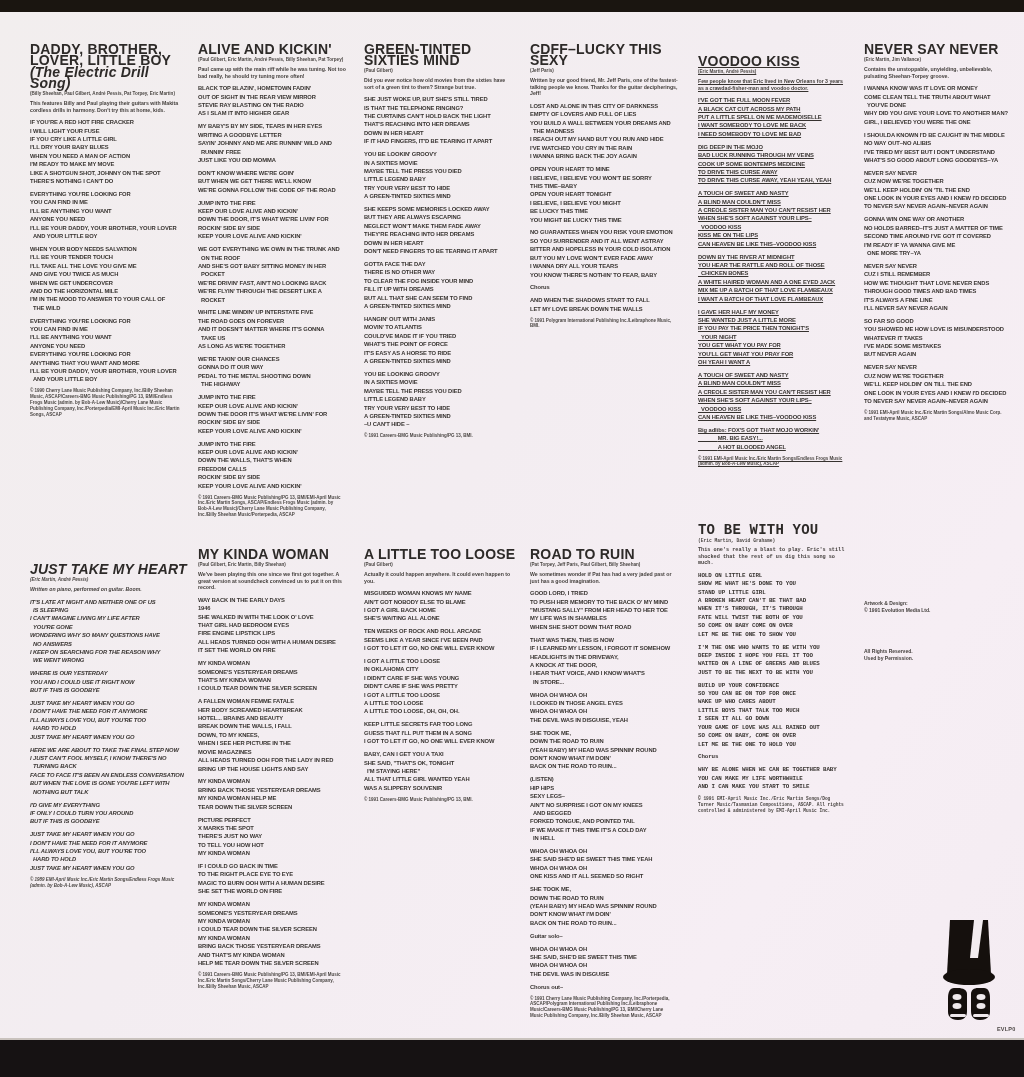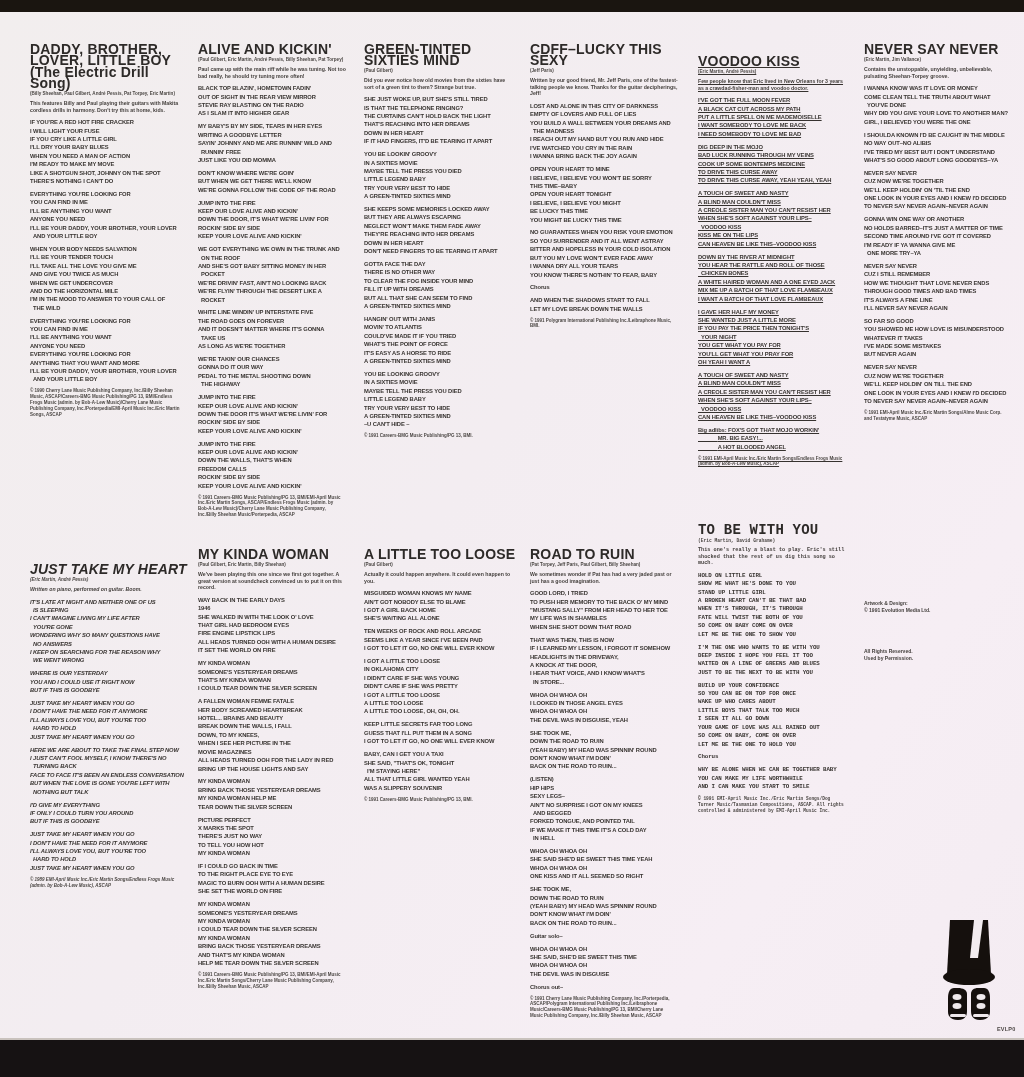--- a/index.html
+++ b/index.html
@@ -17,21 +17,21 @@
   .c3{left:364px;top:44px;}
   .c4{left:530px;top:44px;}
   .c5{left:698px;top:56px;text-decoration:underline;}
   .c6{left:864px;top:44px;width:150px;}
   .b1{left:30px;top:564px;width:158px;font-style:italic;}
   .b2{left:198px;top:549px;}
   .b3{left:364px;top:549px;}
   .b4{left:530px;top:549px;}
   .b5{left:698px;top:525px;font-family:Liberation Mono, monospace;}
   .t{margin:0;font-size:14px;line-height:11px;font-weight:bold;letter-spacing:.2px;color:#2d2a28;}
-  .sub{margin-top:1px;}
+  .sub{margin-top:1px;font-style:italic;}
   .w{font-size:4.6px;line-height:6px;margin:2px 0 3px 0;color:#4b4744;font-weight:bold;}
   .i{font-size:5.2px;line-height:6.6px;margin:0 6px 5px 0;color:#45413e;font-weight:bold;}
   .line{font-size:5.8px;line-height:8.4px;font-weight:bold;letter-spacing:-.1px;white-space:pre-wrap;color:#383431;}
   .stanza{margin:0 0 4.5px 0;}
   .cr{font-size:4.5px;line-height:5.8px;margin:3px 8px 0 0;color:#4b4744;font-weight:bold;}
   .side{position:absolute;left:864px;top:600px;width:150px;}
   .side .blk{font-size:5px;line-height:7px;font-weight:bold;color:#45413e;white-space:pre-line;}
   .side .blk2{margin-top:34px;}
   .hatlogo{position:absolute;left:936px;top:918px;width:66px;height:104px;}
   .catalog{position:absolute;left:997px;top:1026px;font-size:5.5px;font-weight:bold;color:#4a4542;letter-spacing:.2px;}

